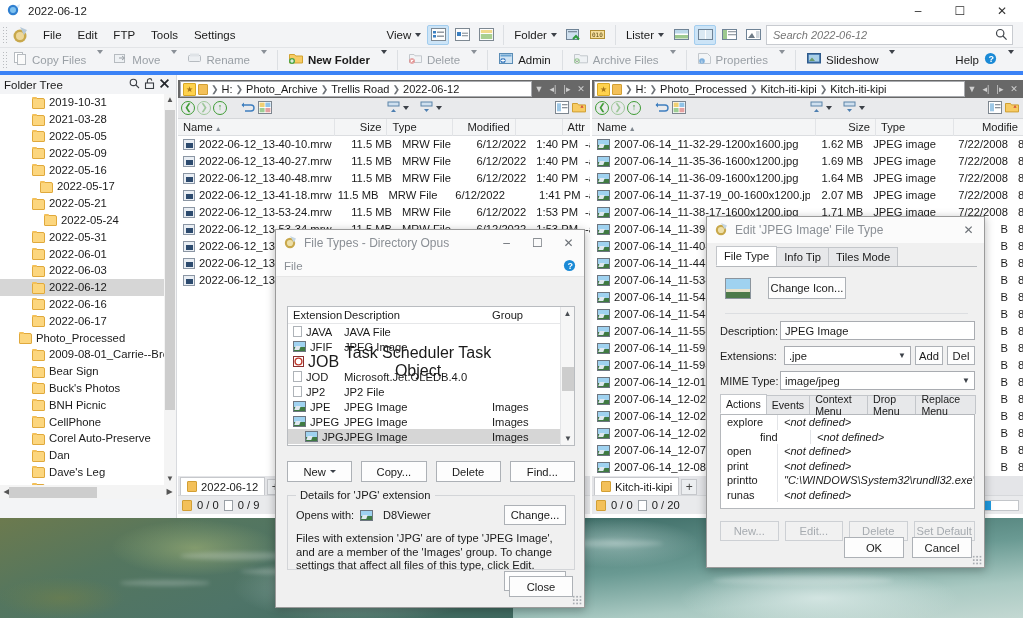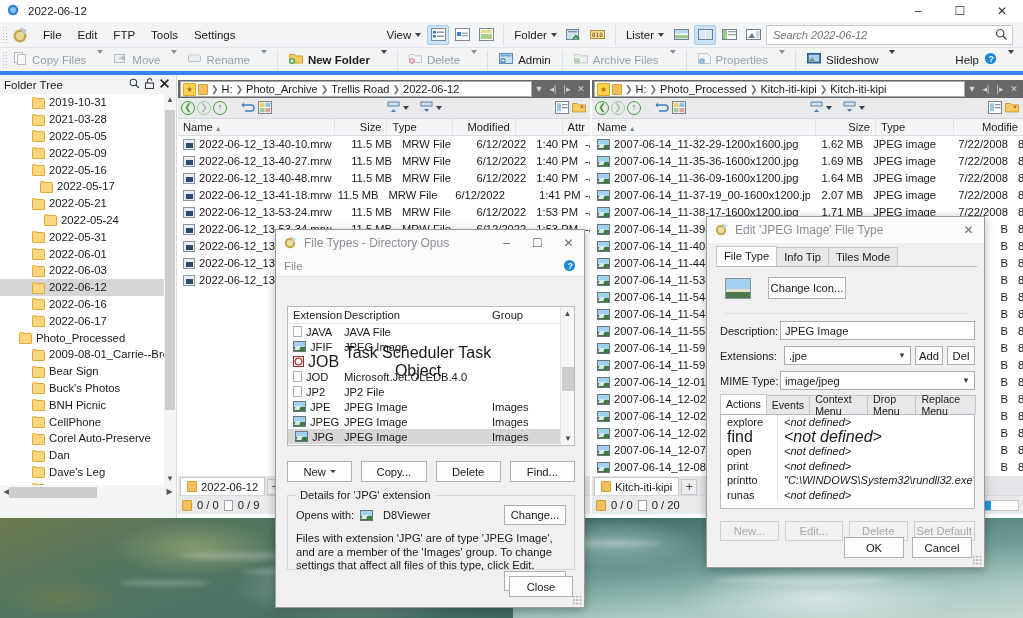--- a/index.html
+++ b/index.html
@@ -1141,21 +1141,21 @@
           </div>
           <div style="height: 15px; display: flex; align-items: center; font-size: 11.2px;">
             <div style="width: 56px; padding-left: 5px; display: flex; align-items: center; gap: 4px;">
               <span class="ic-jpg" style="margin-right: 0px;"></span>
               <span>JPEG</span>
             </div>
             <div style="width: 148px;">JPEG Image</div>
             <div style="flex: 1 1 0%;">Images</div>
           </div>
           <div style="height: 15px; display: flex; align-items: center; font-size: 11.2px; background: rgb(214, 214, 214);">
-            <div style="width: 56px; padding-left: 7px; display: flex; align-items: center; gap: 4px;">
+            <div style="width: 56px; padding-left: 17px; display: flex; align-items: center; gap: 4px;">
               <span class="ic-jpg" style="margin-right: 0px;"></span>
               <span>JPG</span>
             </div>
             <div style="width: 148px;">JPEG Image</div>
             <div style="flex: 1 1 0%;">Images</div>
           </div>
         </div>
       <div style="position:absolute;right:0;top:0;width:14px;height:138px;background:#f6f6f6;border-left:1px solid #e3e4e6;">
         <div style="height:13px;text-align:center;font-size:8px;line-height:13px;color:#4a4e53;">▲</div>
         <div style="position:absolute;left:1px;top:60px;width:12px;height:24px;background:#cdcdcd;"></div>
@@ -1249,21 +1249,21 @@
           <div class="dtab" style="padding: 0px 5px; font-size: 10.6px;">Context Menu</div>
           <div class="dtab" style="padding: 0px 5px; font-size: 10.6px;">Drop Menu</div>
           <div class="dtab" style="padding: 0px 5px; font-size: 10.6px;">Replace Menu</div>
         </div>
       <div style="border:1px solid #b5b8bc;border-top:0;background:#fff;height:94px;overflow:hidden;">
         <div id="action-rows">
             <div style="height: 14.5px; display: flex; align-items: center; font-size: 11px;">
               <div style="width: 56px; padding-left: 6px;">explore</div>
               <div style="flex: 1 1 0%; padding-left: 6px; border-left: 1px solid rgb(226, 228, 231); height: 14.5px; line-height: 14.5px; overflow: hidden; white-space: nowrap; font-style: italic;">&lt;not defined&gt;</div>
             </div>
-            <div style="height: 14.5px; display: flex; align-items: center; font-size: 16px;">
+            <div style="height: 14.5px; display: flex; align-items: center; font-size: 11px; margin-left: 33px;">
               <div style="width: 56px; padding-left: 6px;">find</div>
               <div style="flex: 1 1 0%; padding-left: 6px; border-left: 1px solid rgb(226, 228, 231); height: 14.5px; line-height: 14.5px; overflow: hidden; white-space: nowrap; font-style: italic;">&lt;not defined&gt;</div>
             </div>
             <div style="height: 14.5px; display: flex; align-items: center; font-size: 11px;">
               <div style="width: 56px; padding-left: 6px;">open</div>
               <div style="flex: 1 1 0%; padding-left: 6px; border-left: 1px solid rgb(226, 228, 231); height: 14.5px; line-height: 14.5px; overflow: hidden; white-space: nowrap; font-style: italic;">&lt;not defined&gt;</div>
             </div>
             <div style="height: 14.5px; display: flex; align-items: center; font-size: 11px;">
               <div style="width: 56px; padding-left: 6px;">print</div>
               <div style="flex: 1 1 0%; padding-left: 6px; border-left: 1px solid rgb(226, 228, 231); height: 14.5px; line-height: 14.5px; overflow: hidden; white-space: nowrap; font-style: italic;">&lt;not defined&gt;</div>

